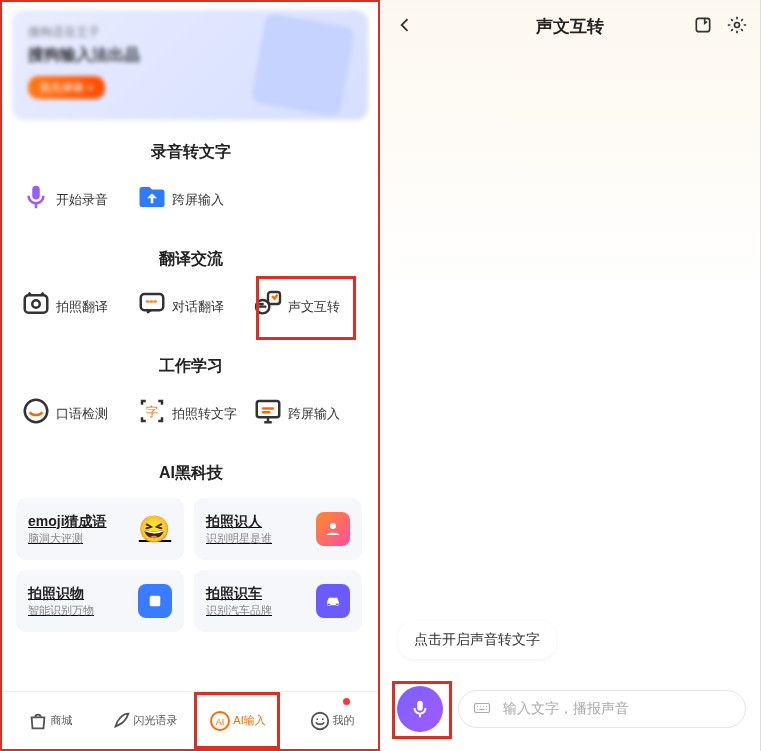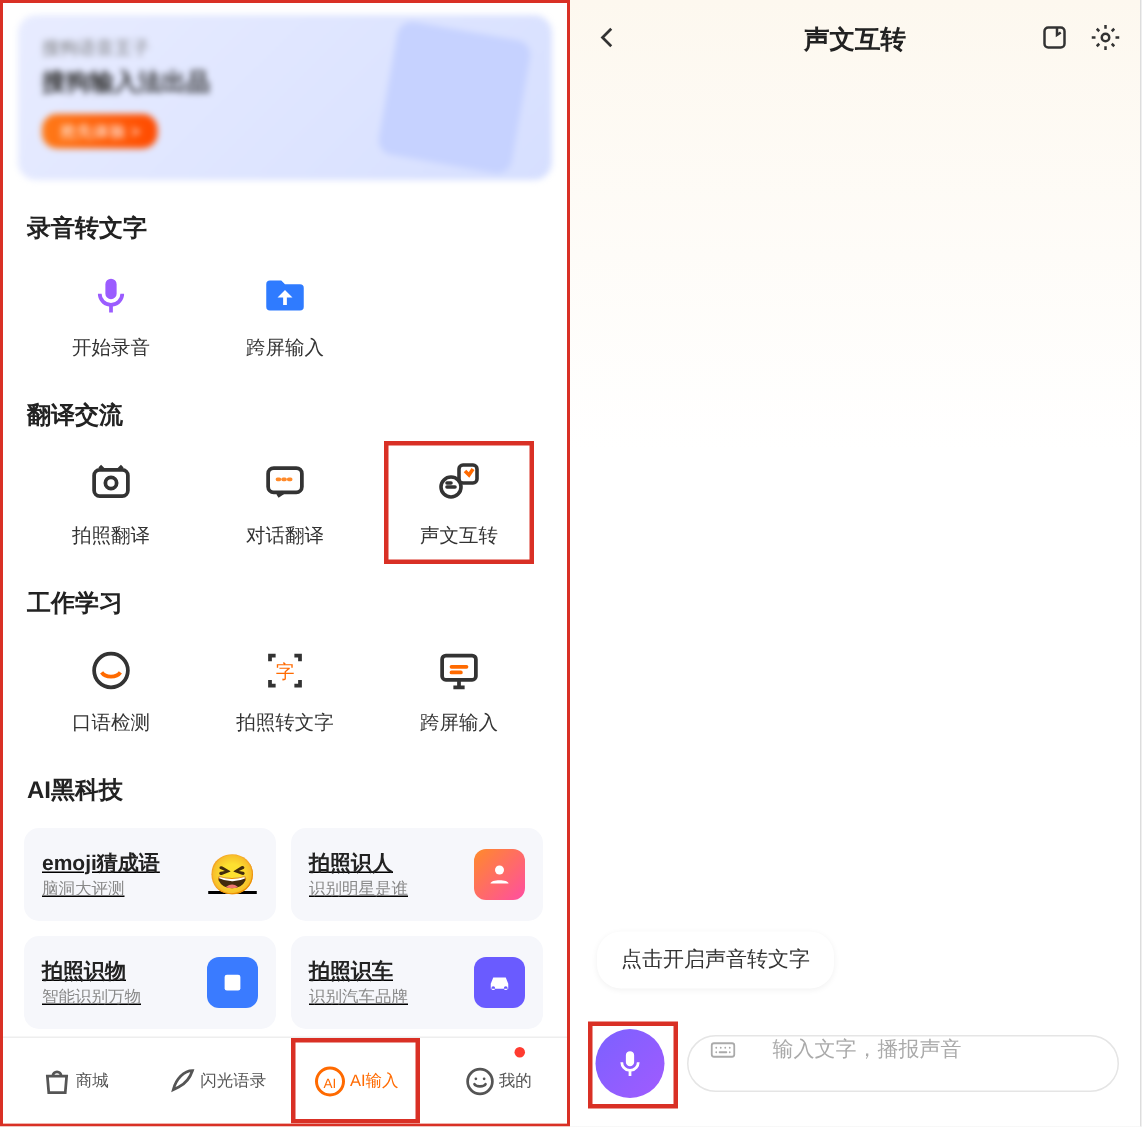--- a/index.html
+++ b/index.html
@@ -47,25 +47,25 @@
     color: #fff;
     font-size: 11px;
     border-radius: 10px;
   }
   .banner-shape {
     position: absolute; right: 20px; top: 10px; width: 90px; height: 90px;
     background: #c6d2ff; border-radius: 10px; transform: rotate(10deg);
   }
   
   .section { padding: 2px 14px 6px 14px; }
-  .section-title { font-size: 16px; font-weight: 700; color: #222; margin: 10px 0 8px 2px; }
+  .section-title { font-size: 16px; font-weight: 700; color: #222; margin: 10px 0 8px 2px; text-align: center; }
   .grid3 { display: flex; }
   .cell {
     width: 116px;
-    display: flex; flex-direction: column; align-items: center;
+    display: flex; flex-direction: row; align-items: center;
     padding: 6px 0 8px 0;
     position: relative;
   }
   .cell .icon {
     width: 40px; height: 40px; display: flex; align-items: center; justify-content: center;
     margin-bottom: 6px;
   }
   .cell .label { font-size: 13px; color: #333; }
   .highlight-box {
     position: absolute; top: -2px; left: 8px; right: 8px; bottom: -2px;
@@ -117,22 +117,22 @@
   .micwrap { position: relative; width: 52px; height: 52px; }
   .micbtn {
     width: 46px; height: 46px; border-radius: 50%;
     background: linear-gradient(135deg,#7b61ff,#a15bff);
     display: flex; align-items: center; justify-content: center;
     margin: 3px;
   }
   .mic-highlight { position: absolute; top: -2px; left: -2px; right: -6px; bottom: -4px; border: 3px solid #d93025; }
   .rinput {
     flex: 1; height: 38px; border-radius: 21px; background: #fff;
-    border: 1px solid #e5e5e5; display: flex; padding: 0 14px;
-    color: #aaa; font-size: 14px; gap: 24px;
+    border: 1px solid #e5e5e5; display: flex; align-items: center; padding: 0 14px;
+    color: #aaa; font-size: 14px; gap: 12px;
   }
 </style>
 </head>
 <body>
 
 <div class="left-panel">
 
   <div class="banner">
     <div class="banner-shape"></div>
     <div class="banner-sub">搜狗语音王子</div>

